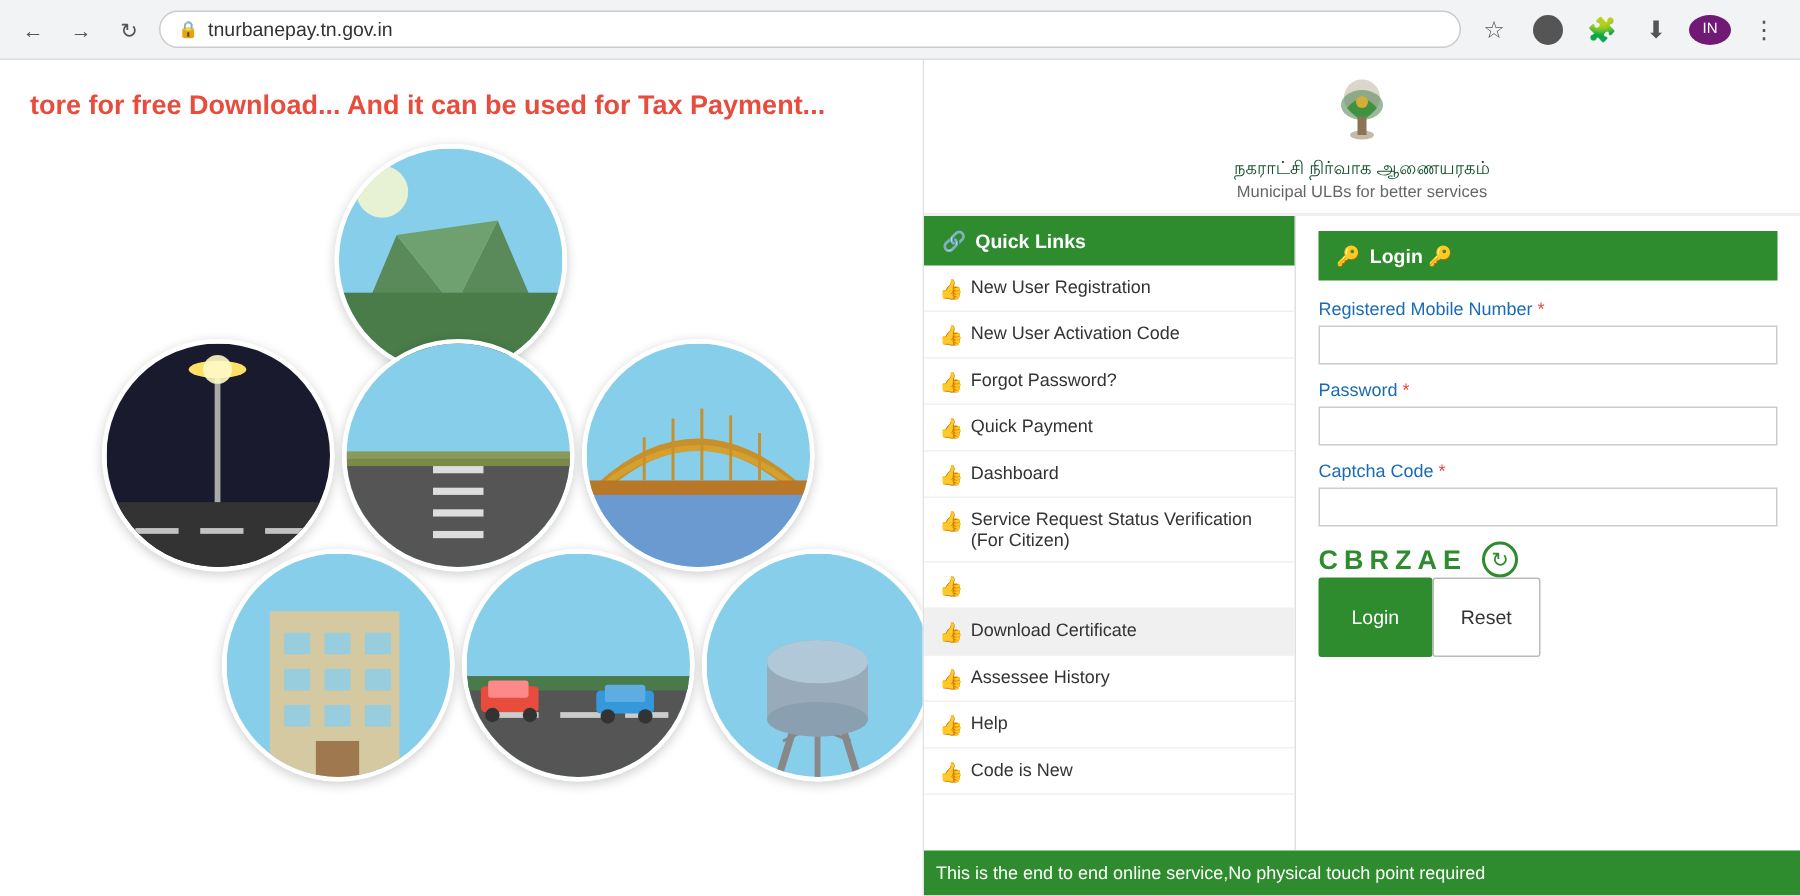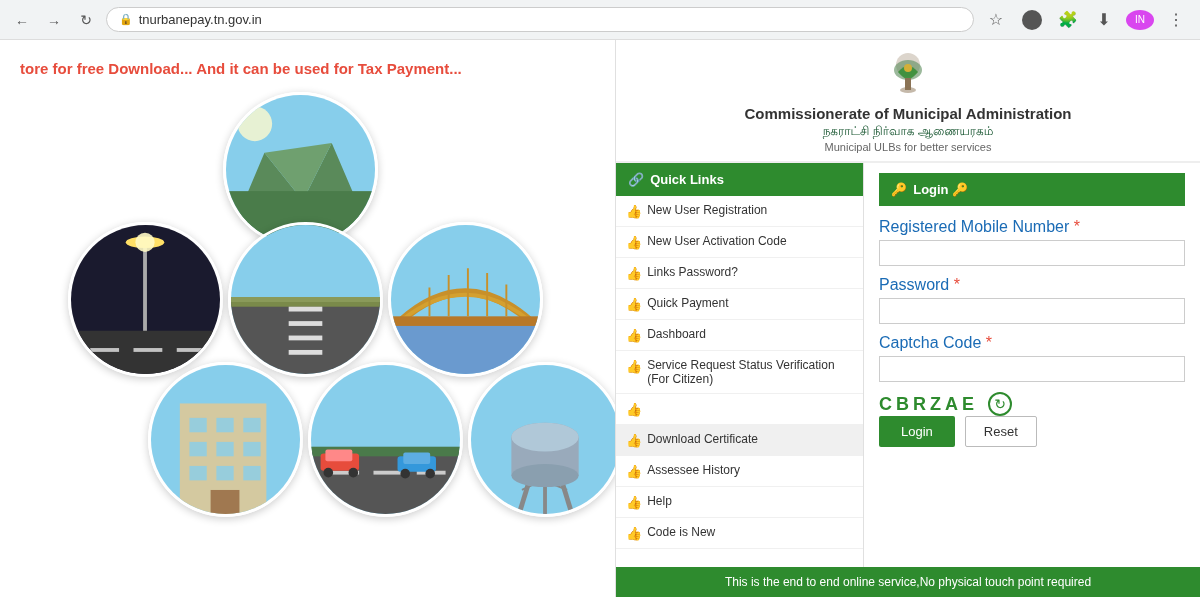--- a/index.html
+++ b/index.html
@@ -62,21 +62,21 @@
     .left-panel {
       flex: 0 0 615px;
       background: #fff;
       padding: 20px;
       position: relative;
       overflow: hidden;
     }
 
     .marquee-text {
       color: #e74c3c;
-      font-size: 15px;
+      font-size: 18px;
       font-weight: bold;
       white-space: nowrap;
       margin-bottom: 15px;
     }
 
     
     .circles-container {
       position: relative;
       width: 480px;
       height: 430px;
@@ -175,21 +175,21 @@
       color: #fff;
       padding: 9px 12px;
       font-size: 13px;
       font-weight: bold;
       display: flex;
       align-items: center;
       gap: 6px;
       margin-bottom: 12px;
     }
     .form-label {
-      font-size: 16px;
+      font-size: 12px;
       color: #1a6bb5;
       margin-bottom: 4px;
       display: block;
     }
     .form-label .required { color: #e74c3c; }
     .form-input {
       width: 100%;
       border: 1px solid #ccc;
       padding: 5px 8px;
       font-size: 12px;
@@ -213,46 +213,45 @@
       width: 24px; height: 24px;
       border-radius: 50%;
       border: 2px solid #2e8b2e;
       display: flex; align-items: center; justify-content: center;
       cursor: pointer;
       color: #2e8b2e;
       font-size: 14px;
     }
     .btn-row {
       display: flex;
-      gap: 10px;
     }
     .btn-login {
       background: #2e8b2e;
       color: #fff;
       border: none;
       padding: 7px 22px;
       font-size: 13px;
       cursor: pointer;
       border-radius: 2px;
     }
     .btn-reset {
       background: #fff;
       color: #333;
       border: 1px solid #bbb;
-      padding: 7px 18px;
+      padding: 18px 18px;
       font-size: 13px;
       cursor: pointer;
       border-radius: 2px;
     }
 
     
     .footer-bar {
       background: #2e8b2e;
       color: #fff;
-      text-align: center;
+      text-align: left;
       padding: 8px;
       font-size: 12px;
     }
   </style>
 </head>
 <body>
 
 <div class="browser-chrome">
   <button class="browser-nav-btn">←</button>
   <button class="browser-nav-btn">→</button>
@@ -262,21 +261,21 @@
     <span>tnurbanepay.tn.gov.in</span>
   </div>
   <div class="browser-actions">
     <button class="browser-icon-btn">☆</button>
     <button class="browser-icon-btn">
       <div style="width:20px;height:20px;border-radius:50%;background:#555;"></div>
     </button>
     <button class="browser-icon-btn">🧩</button>
     <button class="browser-icon-btn">⬇</button>
     <button class="browser-icon-btn">
-      <div style="width:34px;height:20px;border-radius:50%;background:#d946ef;display:flex;align-items:center;justify-content:center;color:#fff;font-size:10px;">IN</div>
+      <div style="width:34px;height:20px;border-radius:50%;background:#701a75;display:flex;align-items:center;justify-content:center;color:#fff;font-size:10px;">IN</div>
     </button>
     <button class="browser-icon-btn">⋮</button>
   </div>
 </div>
 
 <div class="page-wrapper">
 
   <div class="left-panel">
     <div class="marquee-text">tore for free Download... And it can be used for Tax Payment...</div>
 
@@ -405,21 +404,20 @@
       <div class="site-logo">
         <svg viewBox="0 0 50 50" xmlns="http://www.w3.org/2000/svg">
           <circle cx="25" cy="15" r="12" fill="#8B7355" opacity="0.3"></circle>
           <ellipse cx="25" cy="20" rx="14" ry="10" fill="#5a8a5a" opacity="0.6"></ellipse>
           <path d="M15,22 Q25,10 35,22 Q30,28 25,30 Q20,28 15,22Z" fill="#2e8b2e" opacity="0.8"></path>
           <circle cx="25" cy="18" r="4" fill="#d4af37"></circle>
           <rect x="22" y="28" width="6" height="12" fill="#8B7355"></rect>
           <ellipse cx="25" cy="40" rx="8" ry="3" fill="#8B7355" opacity="0.5"></ellipse>
         </svg>
       </div>
-      <div class="site-title">Commissionerate of Municipal Administration</div>
       <div class="site-subtitle-tamil">நகராட்சி நிர்வாக ஆணையரகம்</div>
       <div class="site-subtitle-eng">Municipal ULBs for better services</div>
     </div>
 
     <div class="content-area">
 
       <div class="quick-links-panel">
         <div class="panel-header-green">
           <span>🔗</span>
           <span>Quick Links</span>
@@ -429,21 +427,21 @@
         <div class="quick-link-item">
               <span class="ql-icon">👍</span>
               <span>New User Registration</span>
             </div>
             <div class="quick-link-item">
               <span class="ql-icon">👍</span>
               <span>New User Activation Code</span>
             </div>
             <div class="quick-link-item">
               <span class="ql-icon">👍</span>
-              <span>Links Password?</span>
+              <span>Forgot Password?</span>
             </div>
             <div class="quick-link-item">
               <span class="ql-icon">👍</span>
               <span>Quick Payment</span>
             </div>
             <div class="quick-link-item">
               <span class="ql-icon">👍</span>
               <span>Dashboard</span>
             </div>
             <div class="quick-link-item">

